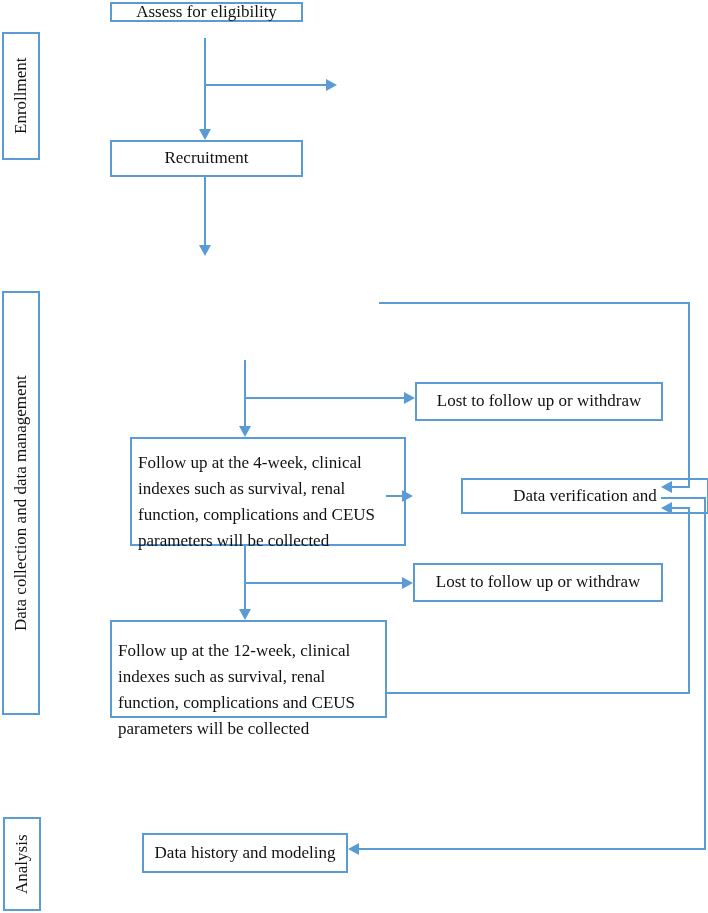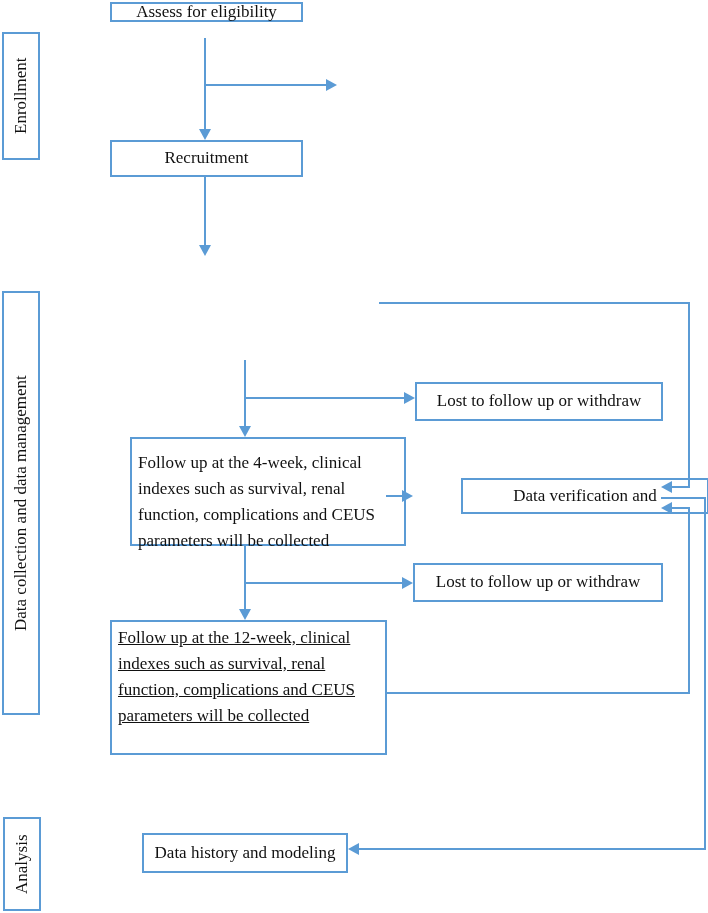--- a/index.html
+++ b/index.html
@@ -71,21 +71,21 @@
 
   <div class="box multiline" style="left:110px; top:437px; width:276px; height:109px; padding:11px 6px; line-height:26px;margin-left:20px;">Follow up at the 4-week, clinical
 indexes such as survival, renal
 function, complications and CEUS
 parameters will be collected</div>
 
   <div class="box center" style="left:413px; top:478px; width:248px; height:36px;margin-left:48px;">Data verification and</div>
 
   <div class="box center" style="left:413px; top:563px; width:250px; height:39px;">Lost to follow up or withdraw</div>
 
-  <div class="box multiline" style="left:110px; top:620px; width:277px; height:135px; padding:3px 6px; line-height:26px;text-decoration:underline;">Follow up at the 12-week, clinical
+  <div class="box multiline" style="left:110px; top:620px; width:277px; height:98px; padding:16px 6px; line-height:26px;">Follow up at the 12-week, clinical
 indexes such as survival, renal
 function, complications and CEUS
 parameters will be collected</div>
 
   <div class="box center" style="left:142px; top:833px; width:206px; height:40px;">Data history and modeling</div>
 
   <div class="line" style="left:204px; top:38px; width:2px; height:92px;"></div>
   <div class="ah ah-down" style="left:199px; top:129px;"></div>
 
   <div class="line" style="left:204px; top:84px; width:124px; height:2px;"></div>

